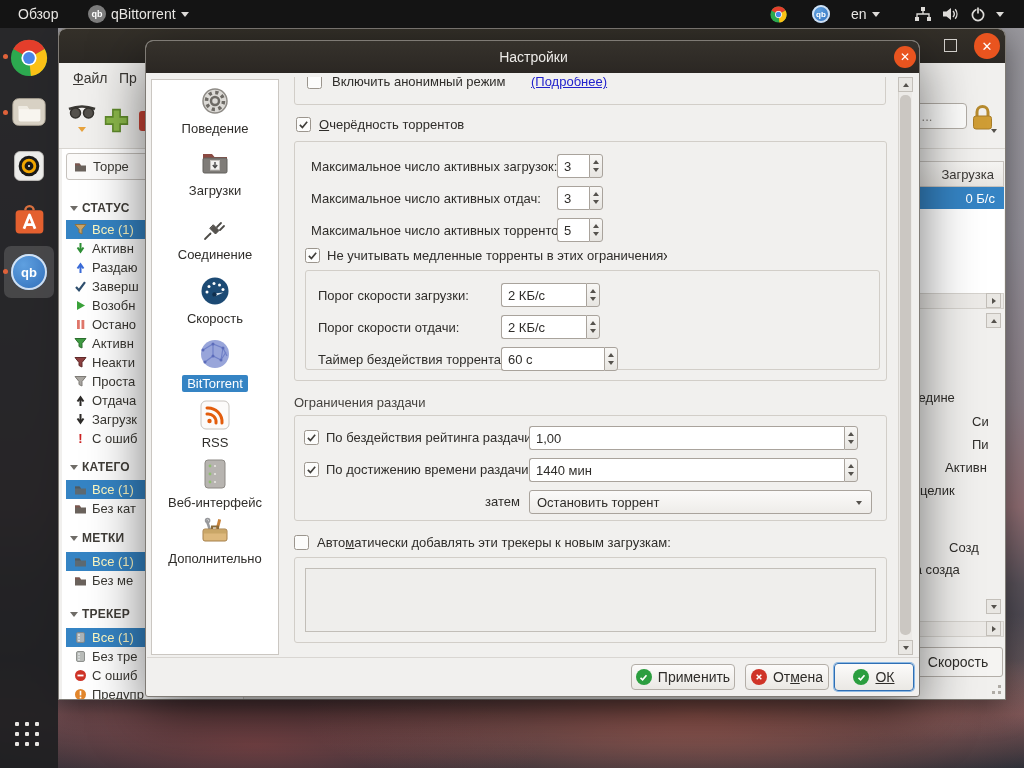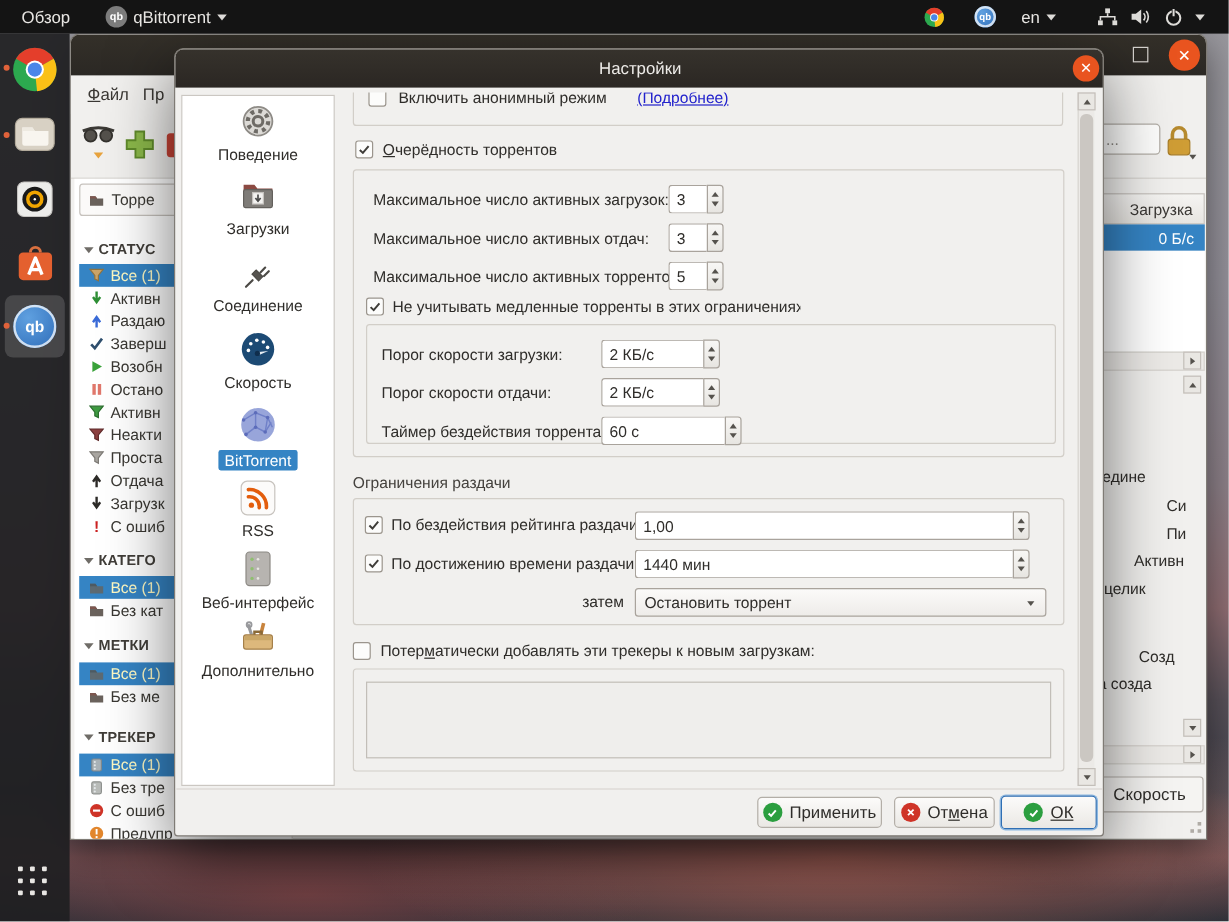--- a/index.html
+++ b/index.html
@@ -660,21 +660,21 @@
             </span>
         </div>
         <span class="lbl" style="left:130px;top:78px;width:95px;text-align:right">затем</span>
         <div class="combo" style="left:234px;top:74px;width:343px">
           <span>Остановить торрент</span>
           <span class="td" style="position:absolute;right:9px;top:10px"></span>
         </div>
       </div>
 
       <span class="cb" style="left:8px;top:458px"></span>
-      <span class="lbl" style="left:31px;top:458px"><span>Потер</span><span class="mn">м</span><span>атически добавлять эти трекеры к новым загрузкам:</span></span>
+      <span class="lbl" style="left:31px;top:458px"><span>Авто</span><span class="mn">м</span><span>атически добавлять эти трекеры к новым загрузкам:</span></span>
       <div class="frame" style="left:8px;top:480px;width:593px;height:86px">
         <div class="abs" style="left:10px;top:10px;width:571px;height:64px;background:#efeeec;border:1px solid #c2beb8"></div>
       </div>
     </div>
 
     <div id="dlg-sb">
       <div class="scbtn" style="left:-1px;top:0">
           <span class="tu"></span>
         </div>
       <div class="abs" style="left:1px;top:18px;width:11px;height:540px;background:#cbc7c2;border-radius:5px"></div>

